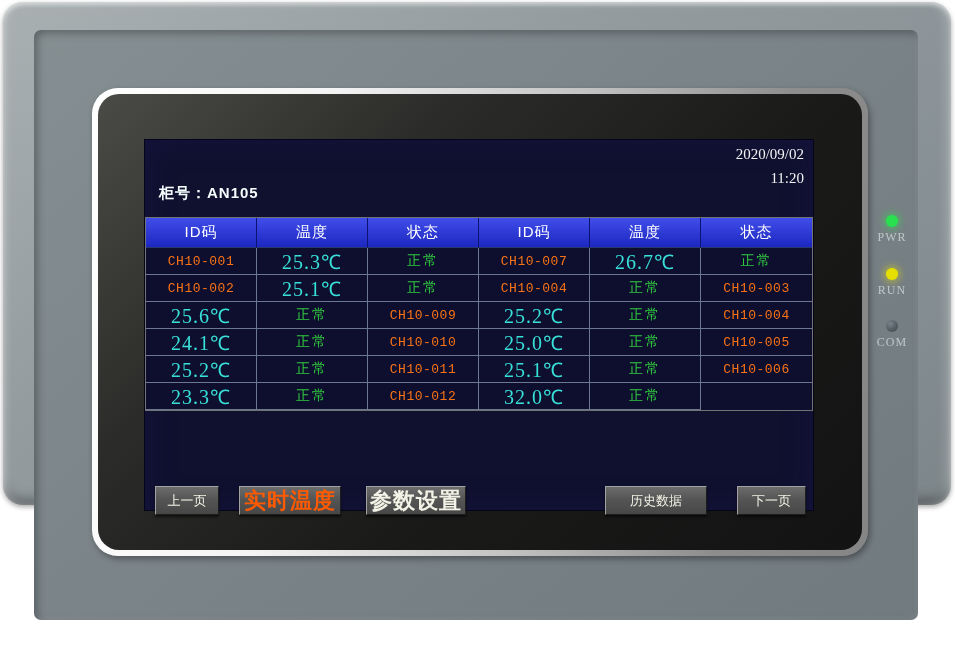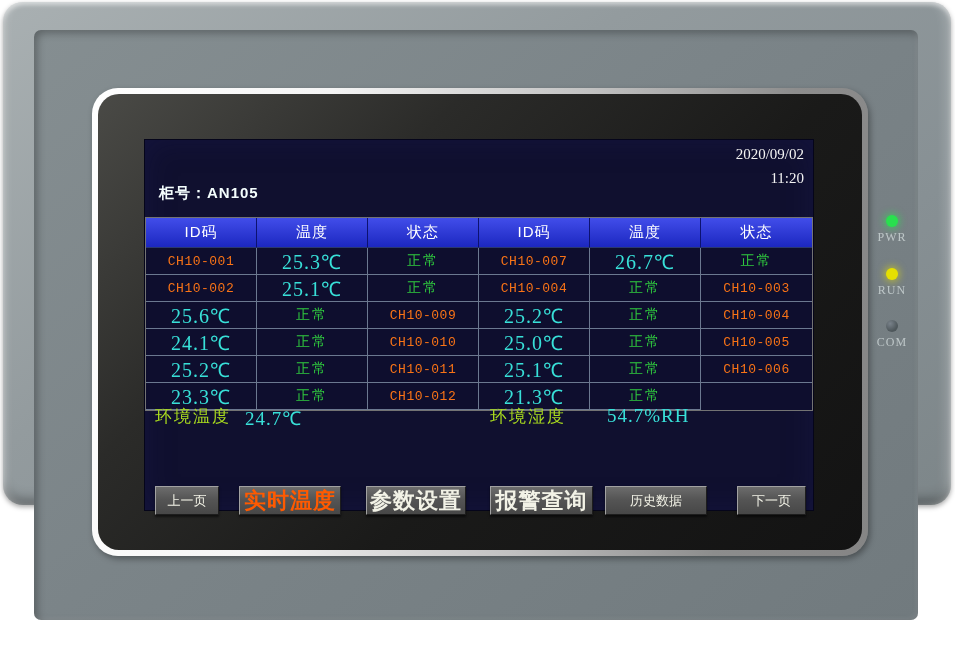--- a/index.html
+++ b/index.html
@@ -159,36 +159,29 @@
             <div class="cell td-temp">25.2℃</div>
             <div class="cell td-status">正常</div>
             <div class="cell td-id">CH10-011</div>
             <div class="cell td-temp">25.1℃</div>
             <div class="cell td-status">正常</div>
 
             <div class="cell td-id">CH10-006</div>
             <div class="cell td-temp">23.3℃</div>
             <div class="cell td-status">正常</div>
             <div class="cell td-id">CH10-012</div>
-            <div class="cell td-temp">21.3℃</div>
+            <div class="cell td-temp">32.0℃</div>
             <div class="cell td-status">正常</div>
           </div>
 
-          <div class="ambient">
-            <span class="amb-label amb-t-label">环境温度</span>
-            <span class="amb-value amb-t-value">24.7℃</span>
-            <span class="amb-label amb-h-label">环境湿度</span>
-            <span class="amb-value amb-h-value">54.7%RH</span>
-          </div>
 
           <div class="nav">
             <div class="btn btn-sm btn-prev">上一页</div>
             <div class="btn btn-lg btn-active btn-realtime">实时温度</div>
             <div class="btn btn-lg btn-params">参数设置</div>
-            <div class="btn btn-lg btn-alarm">报警查询</div>
             <div class="btn btn-sm btn-history">历史数据</div>
             <div class="btn btn-sm btn-next">下一页</div>
           </div>
 
         </div>
       </div>
     </div>
 
     <div class="led-group lg-pwr">
       <div class="dot"></div>

